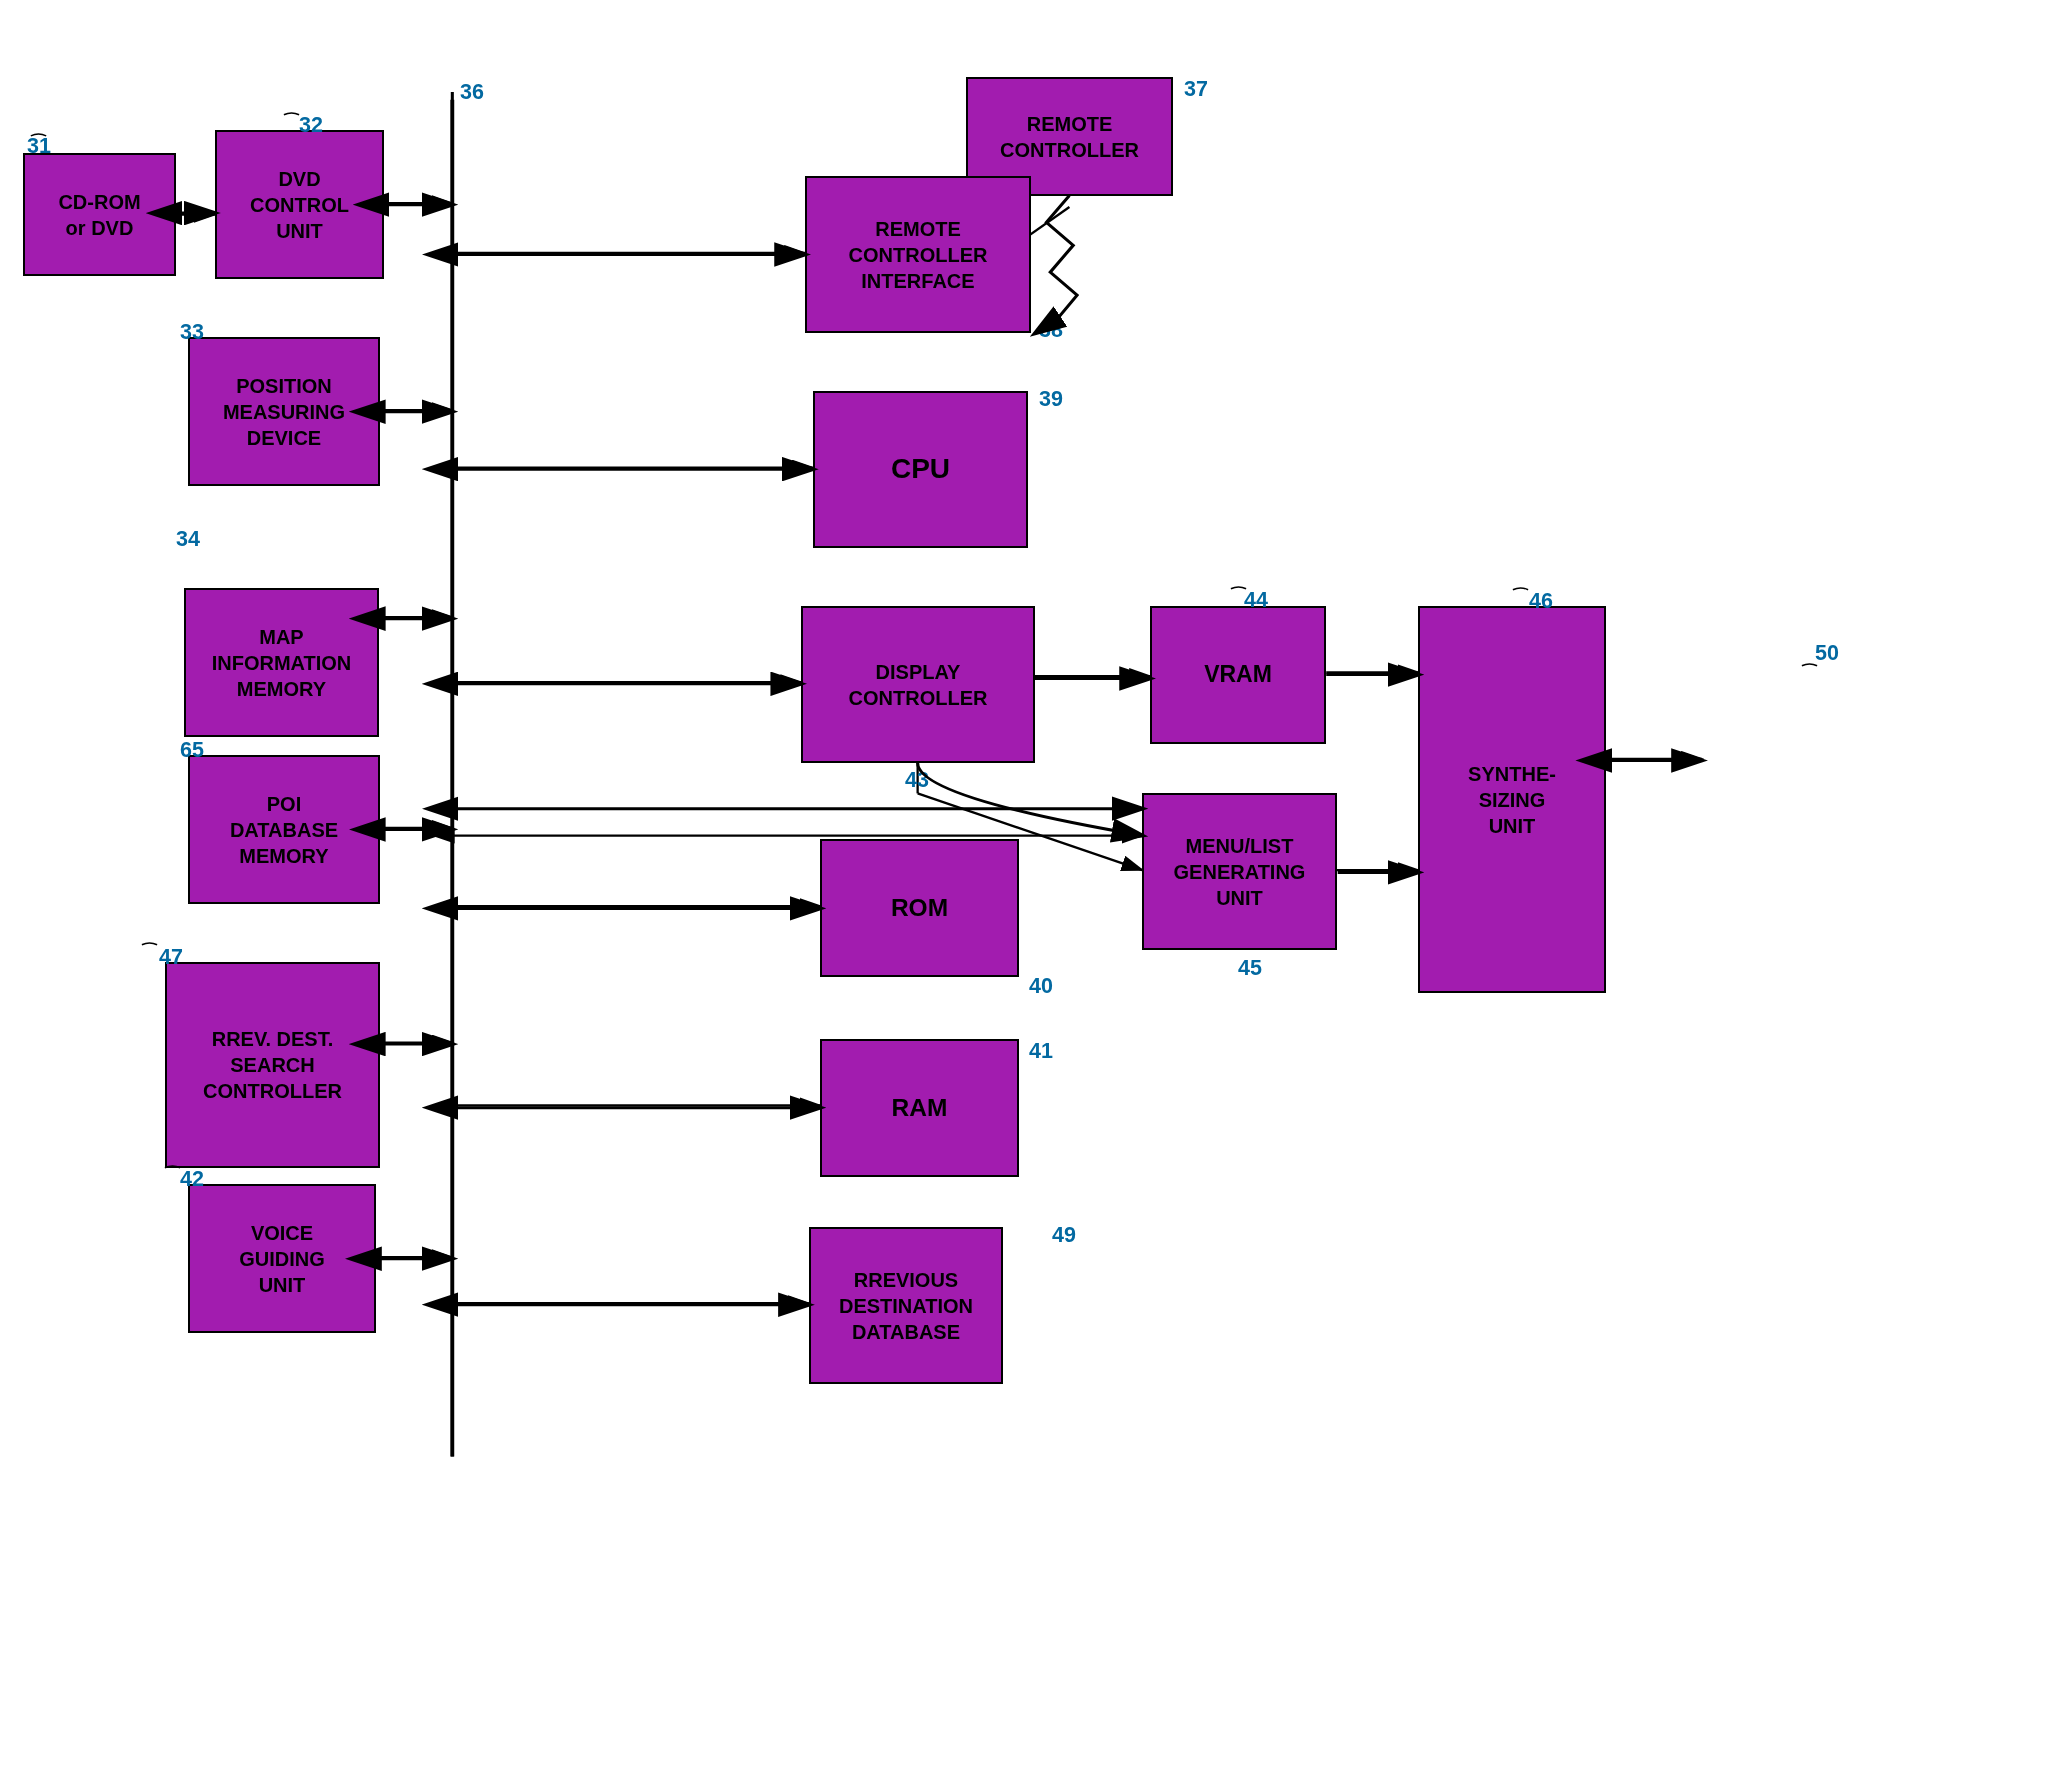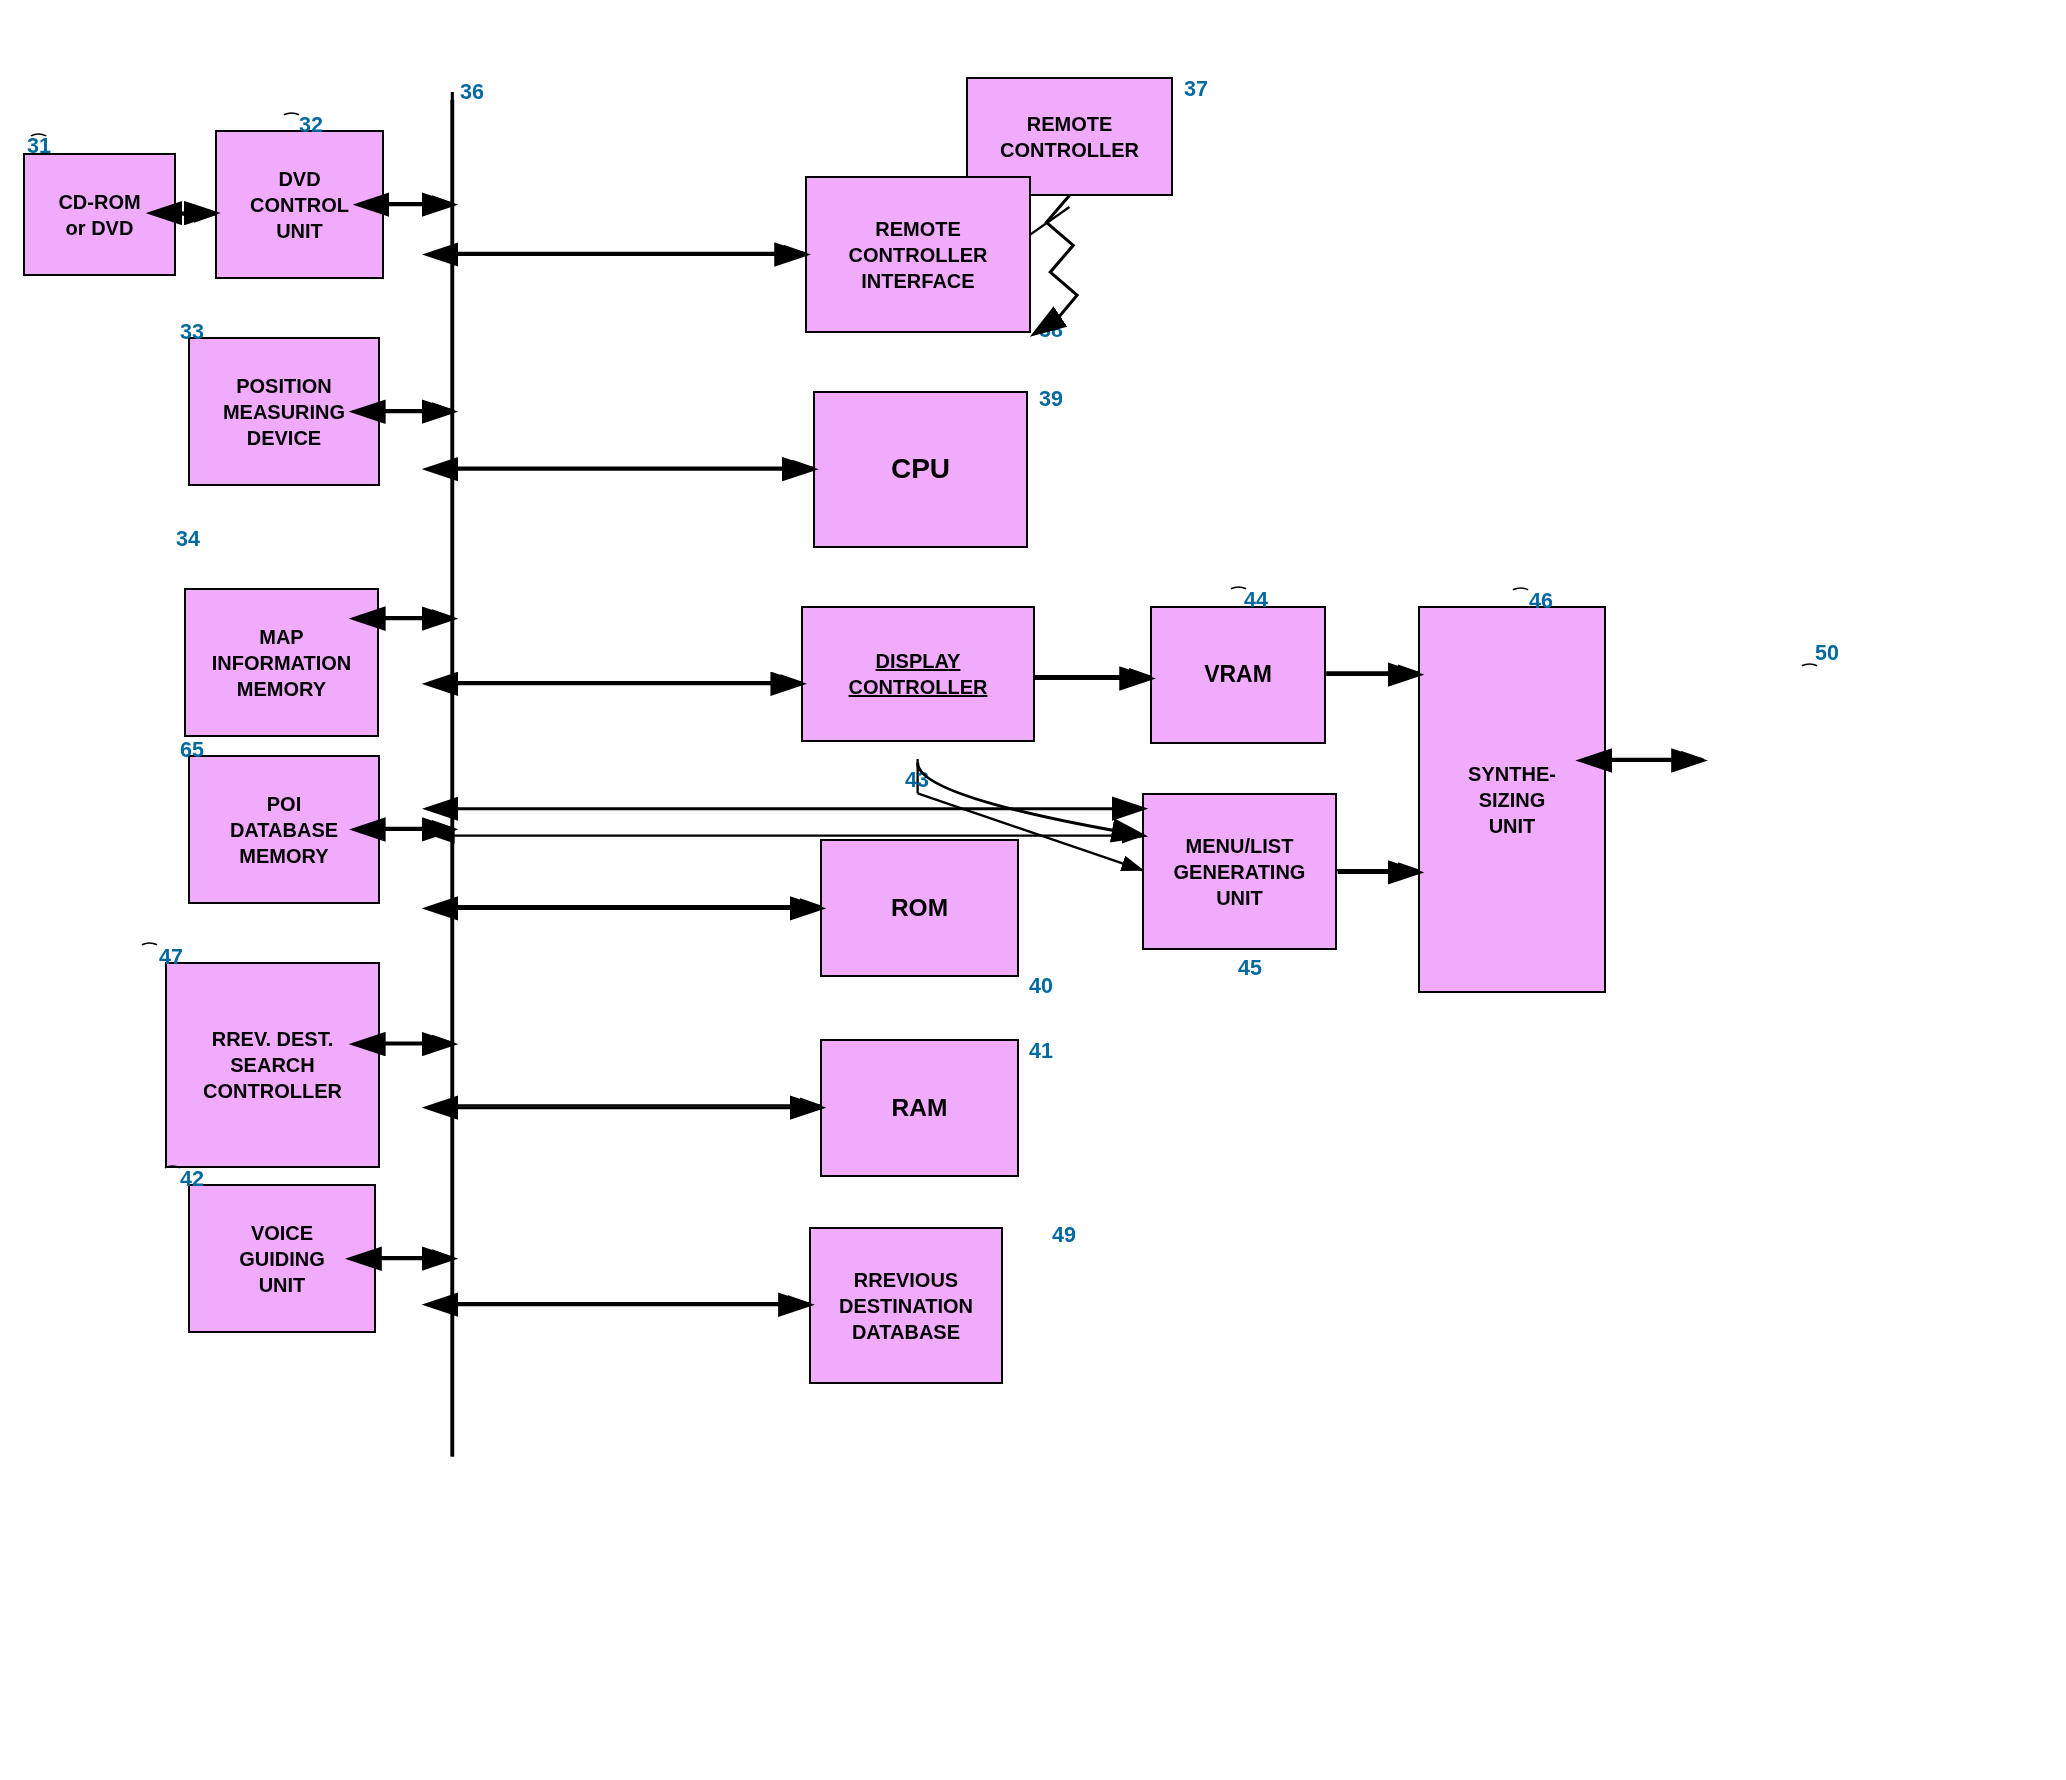--- a/index.html
+++ b/index.html
@@ -13,21 +13,21 @@
     }
     .diagram {
       position: absolute;
       top: 0; left: 0;
       width: 2066px;
       height: 1780px;
     }
     .box {
       position: absolute;
       border: 2.3px solid #000;
-      background: #f0abfc;
+      background: #a21caf;
       display: flex;
       align-items: center;
       justify-content: center;
       text-align: center;
       font-weight: bold;
       font-size: 21.5px;
       line-height: 1.3;
     }
     .label {
       position: absolute;
@@ -166,21 +166,21 @@
   </div>
   <span class="label" style="left:1039px;top:318px;">38</span>
 
   <span class="label" style="left:460px;top:80px;">36</span>
 
   <div class="box" style="left:813px;top:391px;width:215px;height:157px;font-size:28px;">
     CPU
   </div>
   <span class="label" style="left:1039px;top:387px;">39</span>
 
-  <div class="box" style="left:801px;top:606px;width:234px;height:136px;font-size:20px;text-decoration:underline;">
+  <div class="box" style="left:801px;top:606px;width:234px;height:157px;font-size:20px;">
     DISPLAY<br>CONTROLLER
   </div>
   <span class="label" style="left:905px;top:768px;">43</span>
 
   <div class="box" style="left:820px;top:839px;width:199px;height:138px;font-size:24.5px;">
     ROM
   </div>
   <span class="label" style="left:1029px;top:974px;">40</span>
 
   <div class="box" style="left:820px;top:1039px;width:199px;height:138px;font-size:24.5px;">

